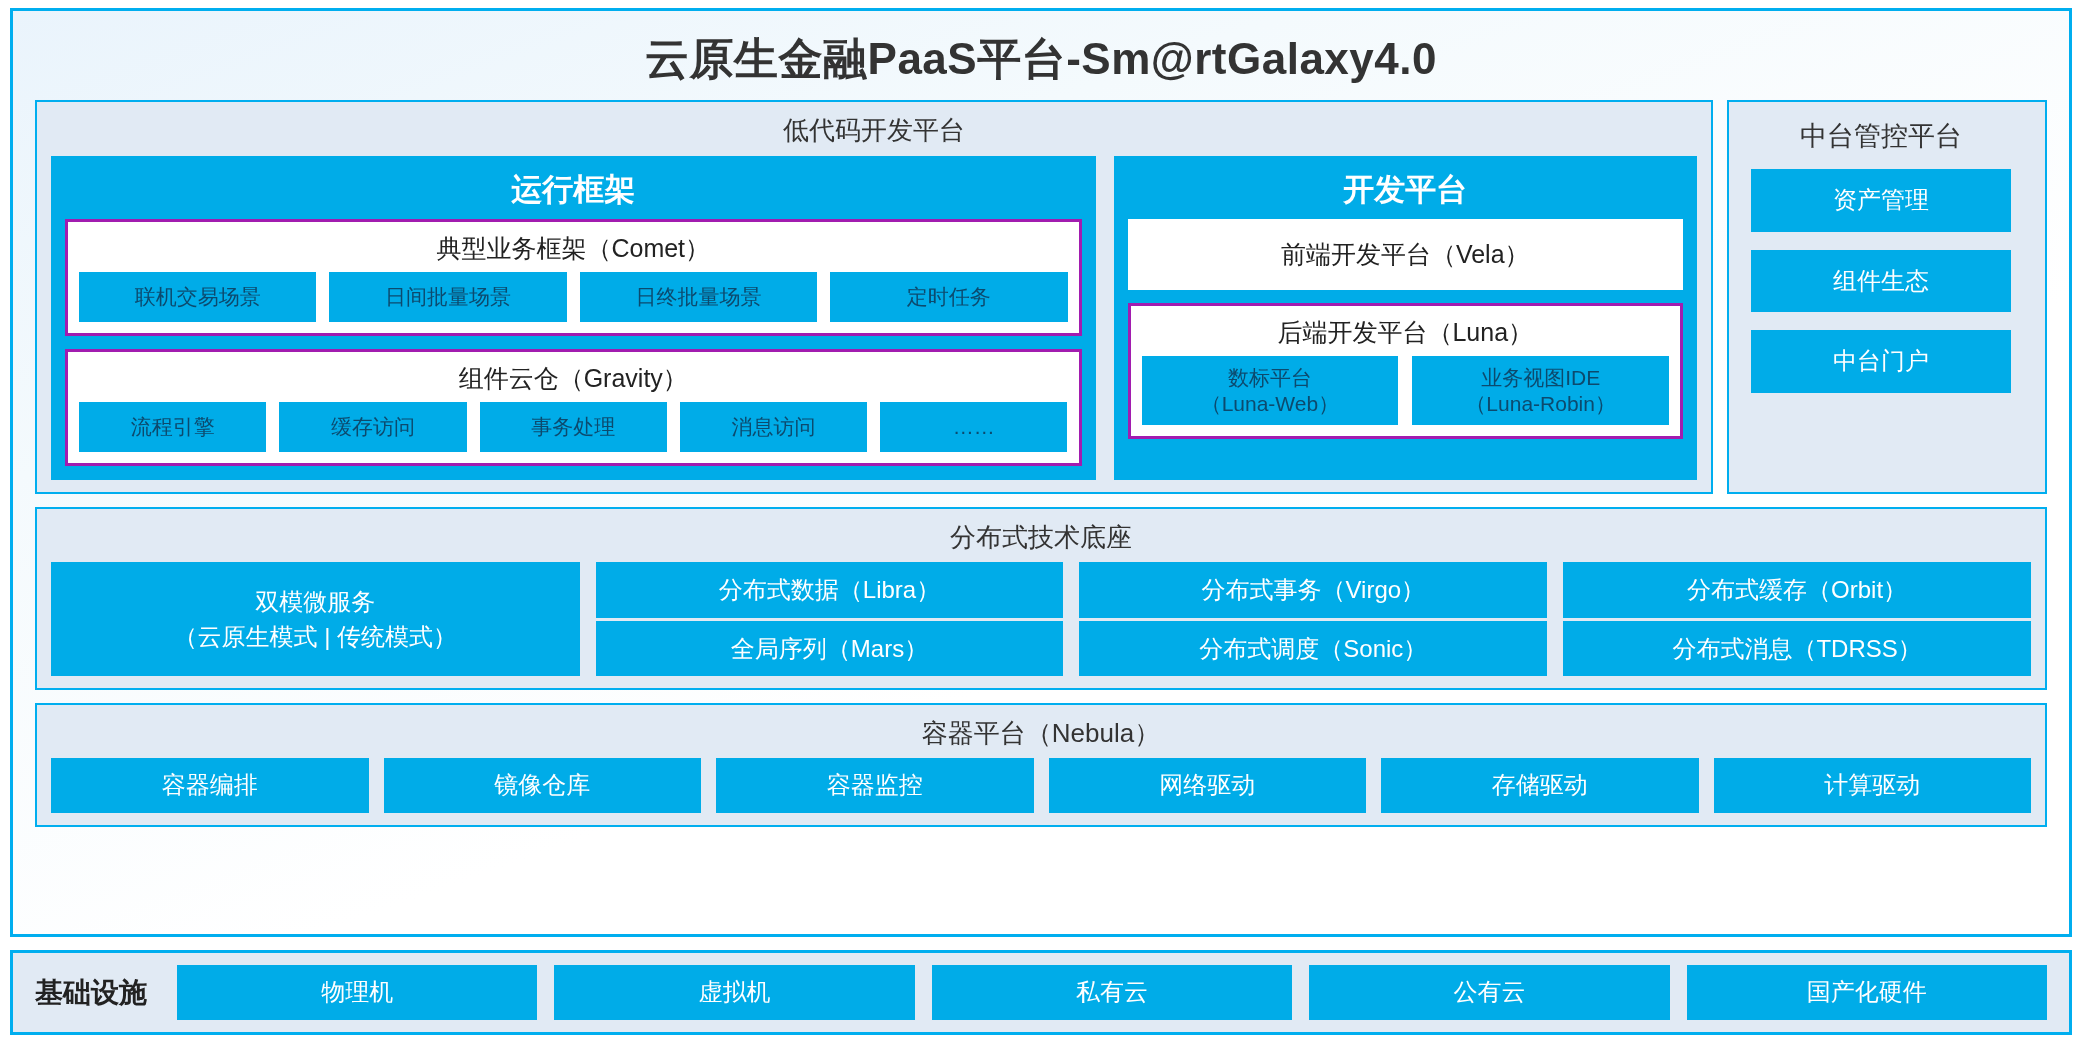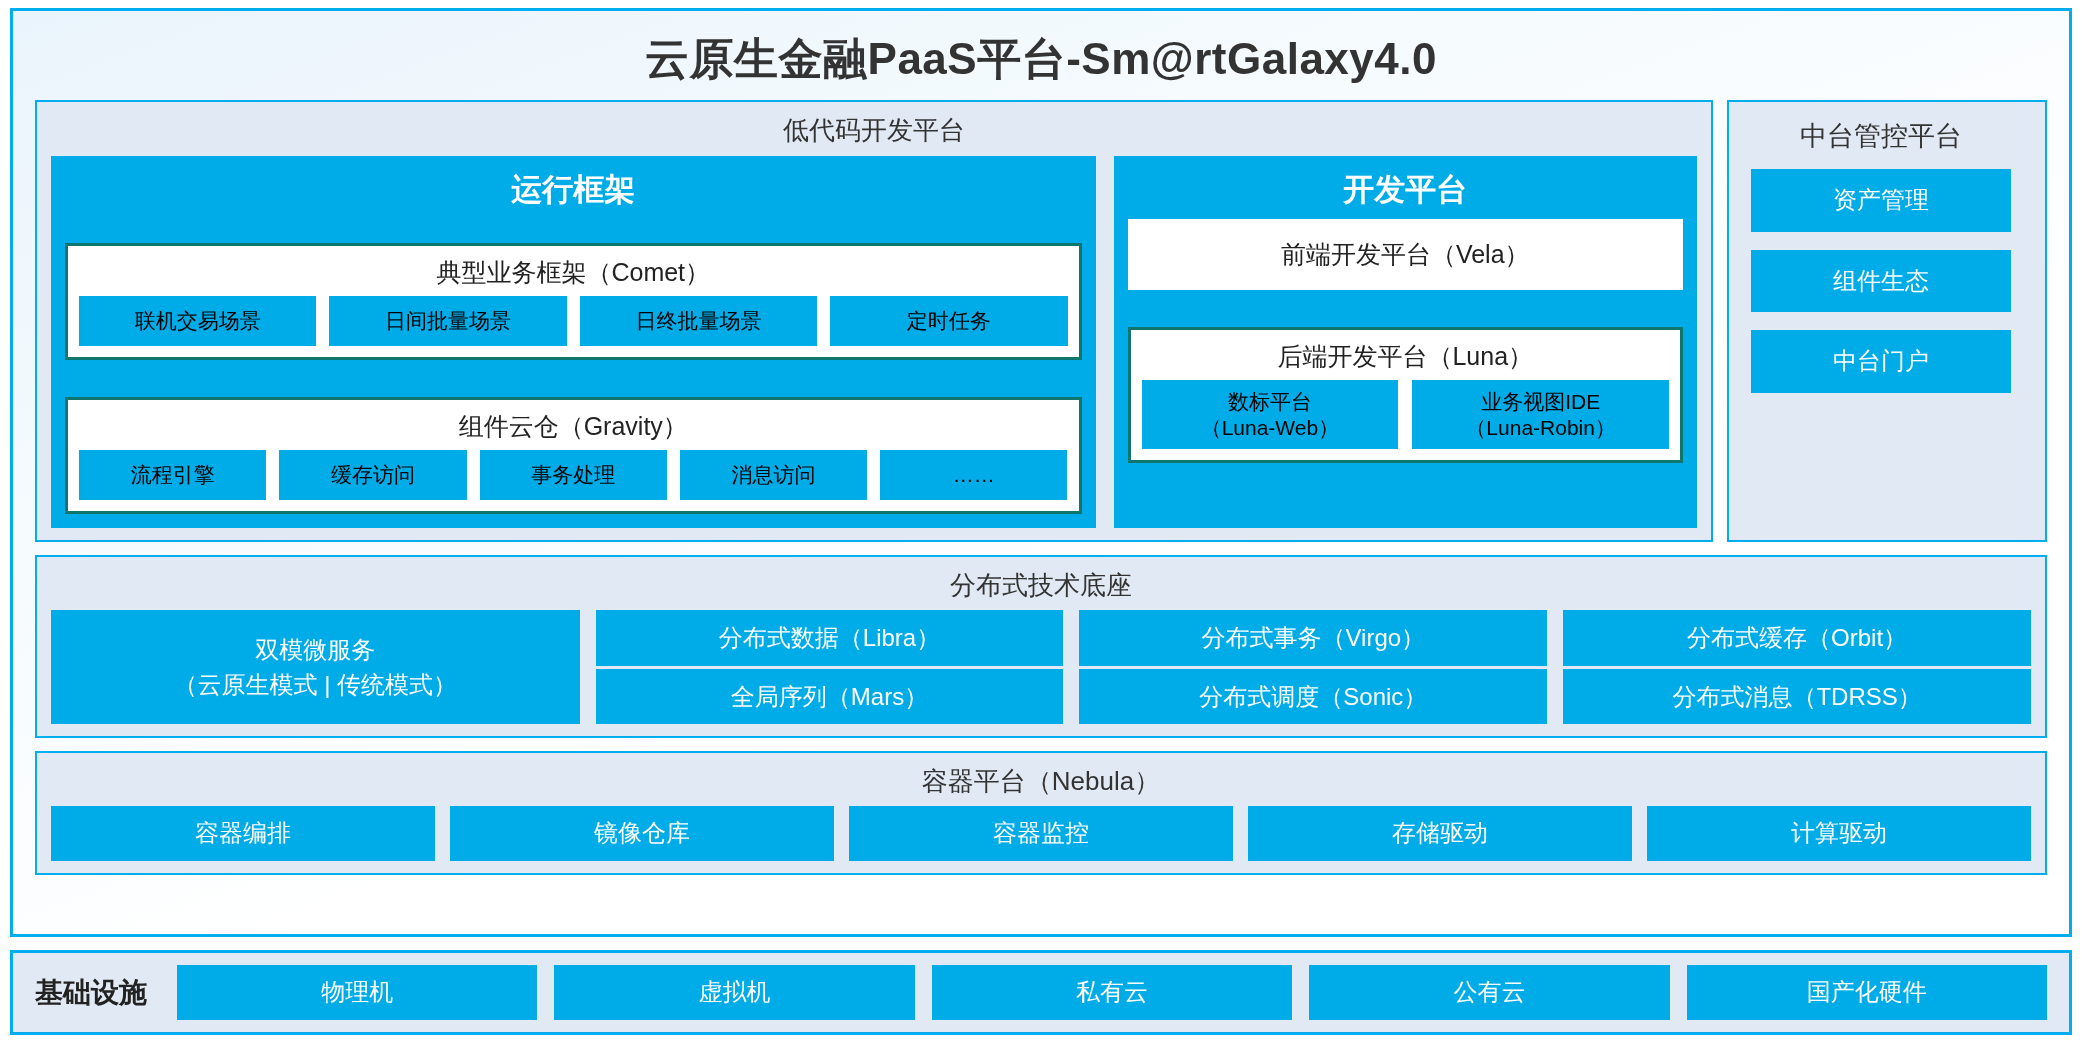--- a/index.html
+++ b/index.html
@@ -59,34 +59,33 @@
   }
   .blue-block.runtime { flex: 1.83 1 0; }
   .blue-block.devplat { flex: 1 1 0; }
   .blue-block-title {
     text-align: center; color: #ffffff; font-size: 31px; font-weight: 700;
     padding: 5px 0 11px 0; line-height: 1.2;
   }
 
   .white-box {
     background: #ffffff;
-    border: 3px solid #0f766e;
+    border: 3px solid #a21caf;
     padding: 7px 11px 11px 11px;
     margin-bottom: 13px;
-    margin-top: 24px;
   }
   .white-box:last-child { margin-bottom: 0; }
   .white-box-title {
     text-align: center; color: #222222; font-size: 25px;
     padding: 4px 0 9px 0; line-height: 1.2;
   }
 
   .chip-row { display: flex; gap: 13px; }
   .chip {
-    background: #00ace8; color: #000000;
+    background: #00ace8; color: #0c4a6e;
     font-size: 21px; text-align: center;
     padding: 12px 6px; flex: 1 1 0;
     line-height: 1.25;
     display: flex; align-items: center; justify-content: center;
     white-space: nowrap;
   }
   .chip.two-line { flex-direction: column; padding: 9px 6px; }
   .chip .sub { font-size: 21px; line-height: 1.2; }
 
   
@@ -261,20 +260,21 @@
     </div>
 
     <div class="spacer-sm"></div>
 
     <div class="panel">
       <div class="panel-title">容器平台（Nebula）</div>
       <div class="container-row">
         <div class="container-cell">容器编排</div>
         <div class="container-cell">镜像仓库</div>
         <div class="container-cell">容器监控</div>
+        <div class="container-cell">网络驱动</div>
         <div class="container-cell">存储驱动</div>
         <div class="container-cell">计算驱动</div>
       </div>
     </div>
 
   </div>
 
   <div class="infra-card">
     <div class="infra-label">基础设施</div>
     <div class="infra-items">

